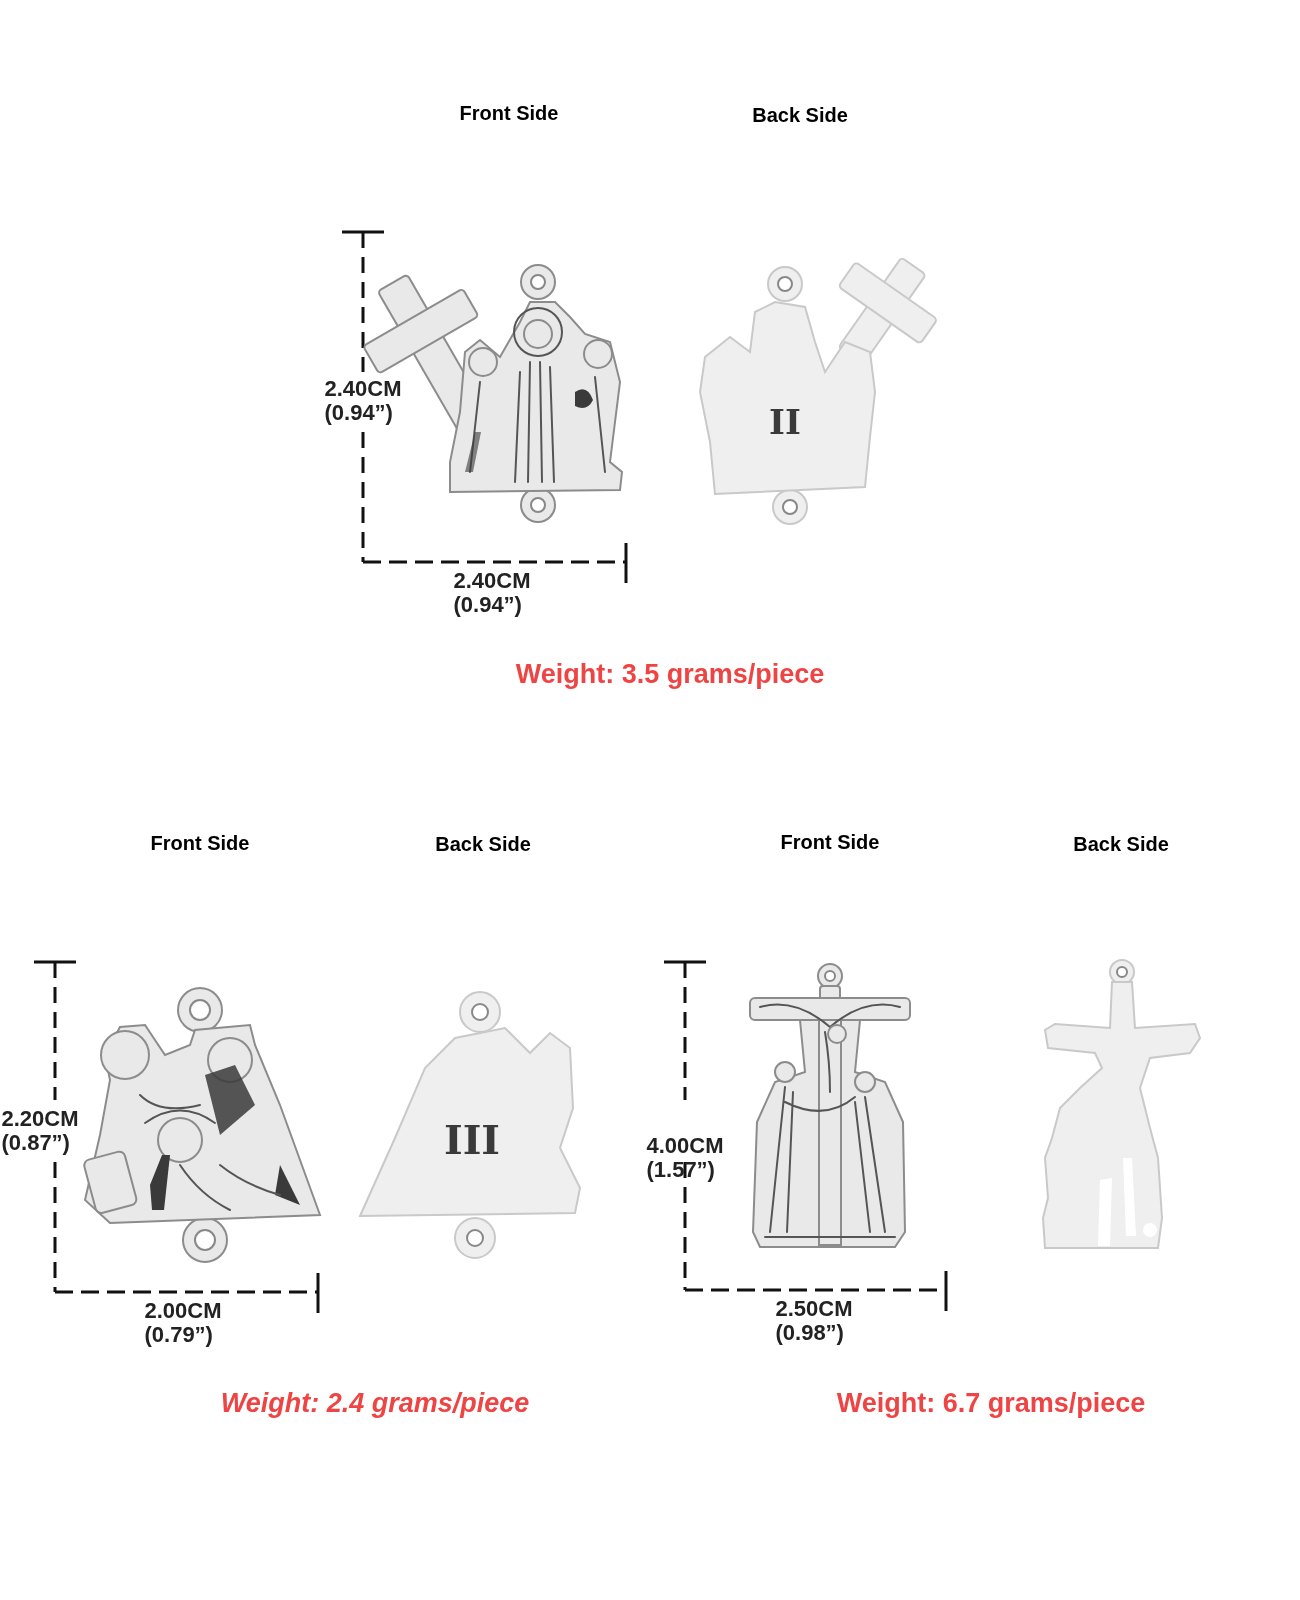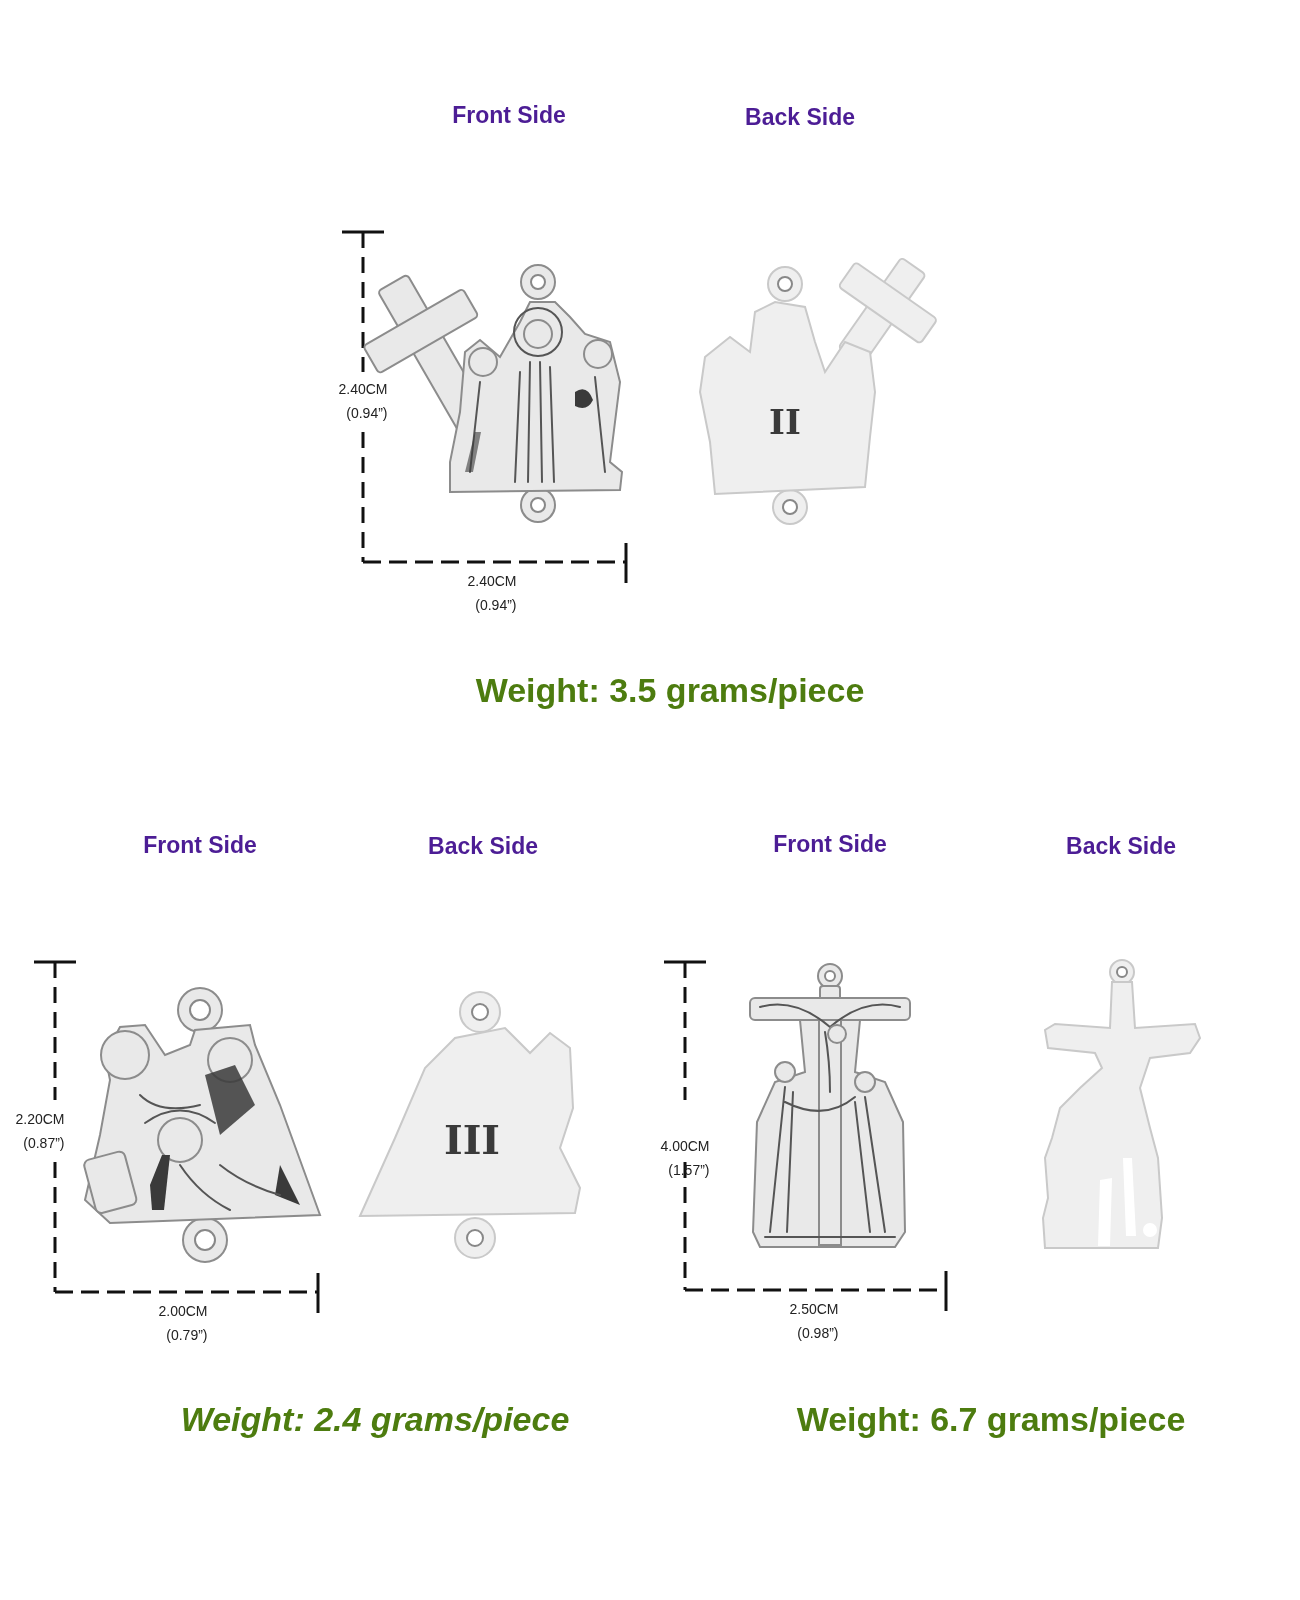--- a/index.html
+++ b/index.html
@@ -1,21 +1,21 @@
 <!DOCTYPE html>
 <html><head>
 <meta charset="utf-8">
 <style>
   html, body { margin:0; padding:0; background:#ffffff; }
   body { width:1300px; height:1600px; position:relative; overflow:hidden;
          font-family:"Liberation Sans", "DejaVu Sans", sans-serif; color:#222; }
   .abs { position:absolute; }
-  .side-label { font-weight:bold; font-size:23px; color:#4c1d95; white-space:nowrap; transform:translateX(-50%); }
-  .dim-label { font-weight:normal; font-size:14px; color:#222; text-align:right; line-height:24px; white-space:nowrap; transform:translateX(-50%); }
-  .weight { font-weight:bold; font-size:34px; color:#4d7c0f; white-space:nowrap; transform:translateX(-50%);margin-top:12px; }
+  .side-label { font-weight:bold; font-size:20px; color:#000000; white-space:nowrap; transform:translateX(-50%); }
+  .dim-label { font-weight:bold; font-size:22px; color:#222; text-align:left; line-height:24px; white-space:nowrap; transform:translateX(-50%); }
+  .weight { font-weight:bold; font-size:27px; color:#ef4444; white-space:nowrap; transform:translateX(-50%); }
   svg { position:absolute; overflow:visible; }
   .metal { fill:#e9e9e9; stroke:#8c8c8c; stroke-width:2; }
   .detail { fill:none; stroke:#555; stroke-width:2; stroke-linecap:round; }
   .shade { fill:#3a3a3a; }
   .back { fill:#efefef; stroke:#c9c9c9; stroke-width:2; }
   .numeral { font-family:"DejaVu Serif", "Liberation Serif", serif; font-weight:bold; fill:#3a3a3a; }
   .hole { fill:#ffffff; stroke:#888; stroke-width:2; }
 </style>
 </head>
 <body>

